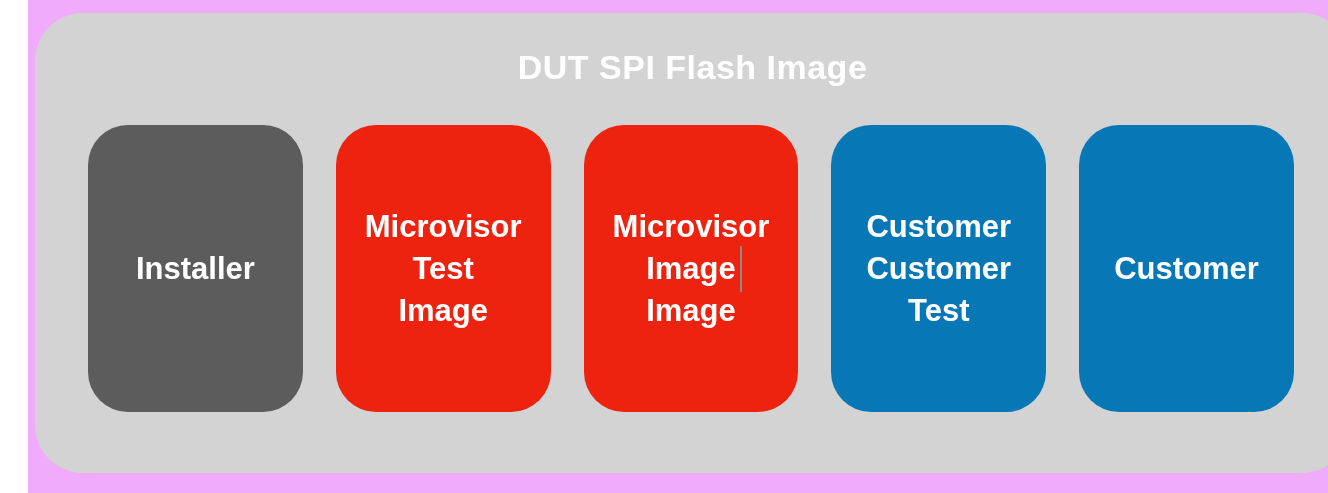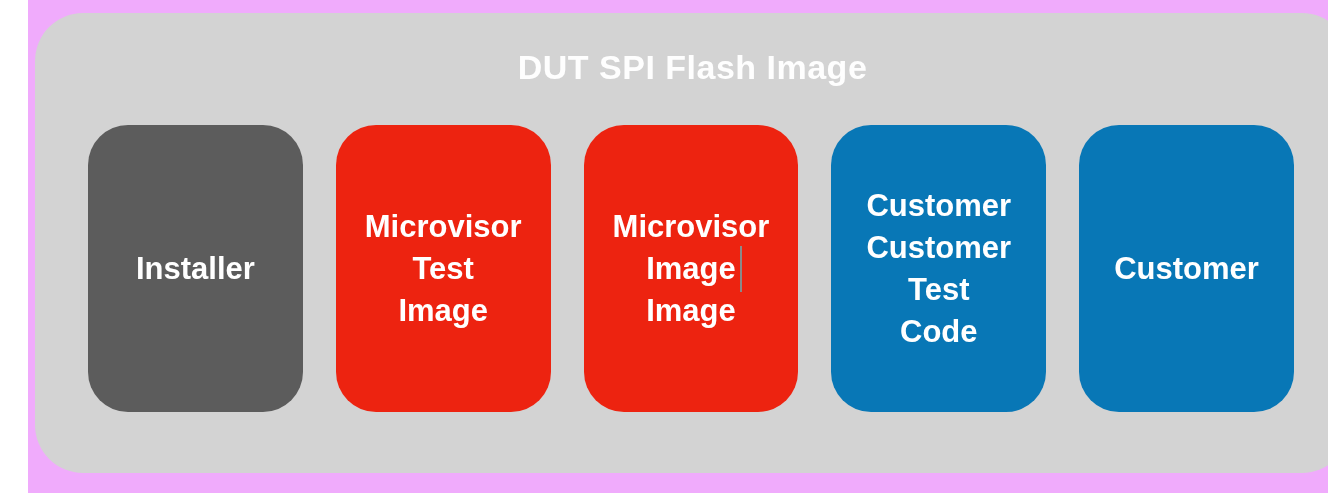--- a/index.html
+++ b/index.html
@@ -117,23 +117,20 @@
       <div class="block" style="background: rgb(8, 119, 182);">
         <div class="line">
           <span>Customer</span>
         </div>
         <div class="line">
           <span>Customer</span>
         </div>
         <div class="line">
           <span>Test</span>
         </div>
-        <div class="line">
-          <span>Code</span>
-        </div>
       </div>
 
       <div class="block" style="background: rgb(8, 119, 182);">
         <div class="line">
           <span>Customer</span>
         </div>
       </div>
 
     </div>
   </div>

